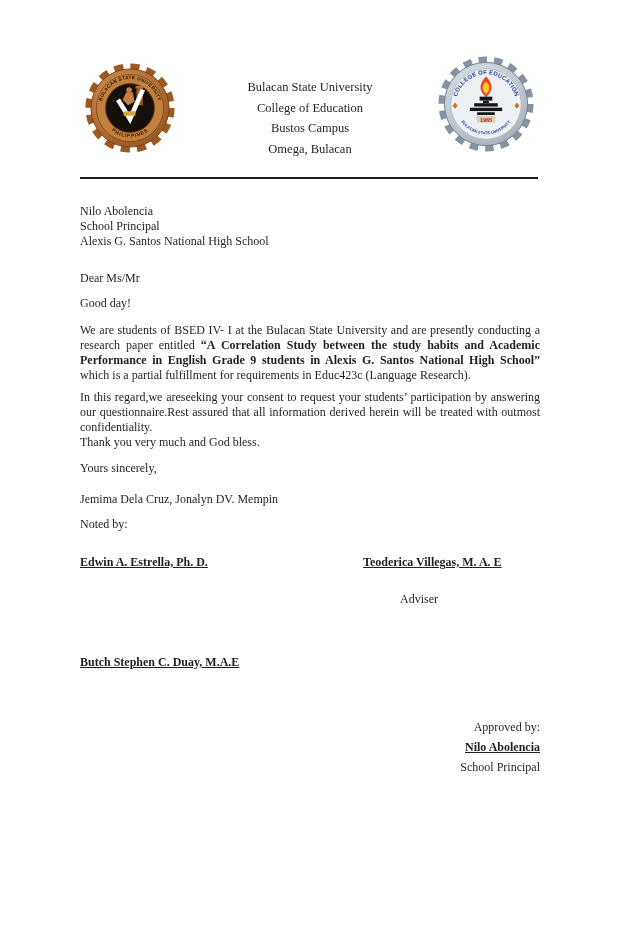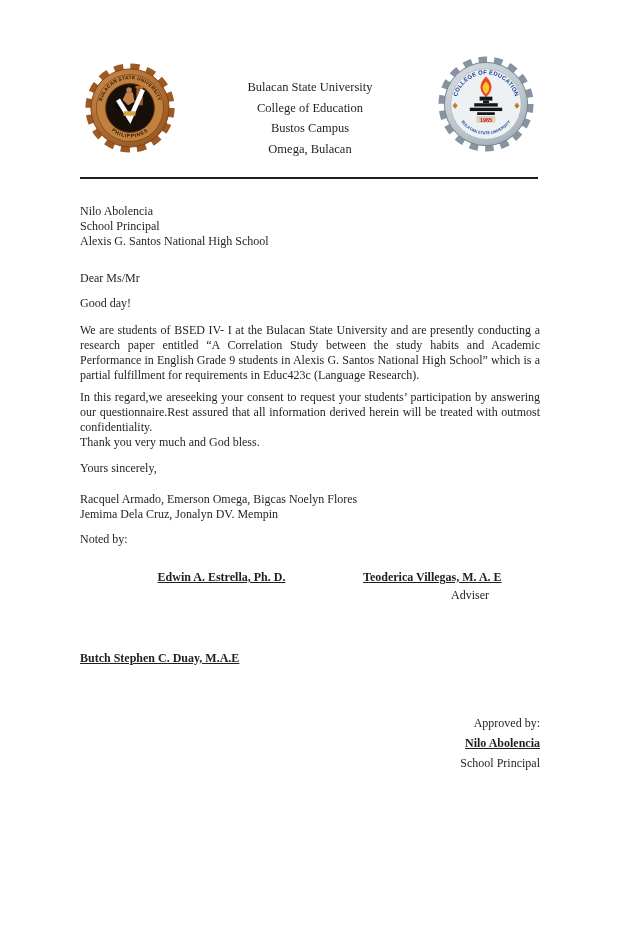--- a/index.html
+++ b/index.html
@@ -24,32 +24,32 @@
 
   
   .content { margin: 0 80px; font-size: 12px; line-height: 15px; }
   .date        { margin-top: 16px; }
   .recipient   { margin-top: 25px; }
   .salutation  { margin-top: 22px; }
   .greeting    { margin-top: 10px; }
   .para        { text-align: justify; }
   .para1       { margin-top: 12px; }
   .para2       { margin-top: 7px; }
-  .bold        { font-weight: normal; }
+  .bold        { font-weight: bold; }
   .thanks      { }
   .closing     { margin-top: 11px; }
   .senders     { margin-top: 16px; }
   .noted       { margin-top: 10px; }
 
   .sig-row { margin-top: 23px; display: flex; }
-  .sig-col-left  { width: 283px; text-align: center; }
+  .sig-col-left  { width: 283px; }
   .sig-col-right { flex: 1; }
   .sig-name { font-weight: bold; text-decoration: underline; }
   .sig-title-left  { margin-top: 5px; padding-left: 26px; }
-  .sig-title-right { margin-top: 3px; padding-left: 37px; text-align: center; }
+  .sig-title-right { margin-top: 22px; padding-left: 37px; }
 
   .sig-single { margin-top: 48px; }
   .sig-single .sig-title-left { padding-left: 23px; }
 
   .approved { margin-top: 47px; text-align: right; line-height: 20px; }
   .approved .sig-name { display: inline-block; }
 
   svg text, svg textPath { font-family: "Liberation Sans", sans-serif; }
 </style>
 </head>
@@ -149,21 +149,20 @@
 
     <div class="para para1"><span>We are students of BSED IV- I at the Bulacan State University  and are presently conducting a research paper entitled </span><span class="bold">“A Correlation Study between the study habits and Academic Performance in English Grade 9 students in Alexis G. Santos National High School”</span><span> which is a partial fulfillment for requirements in Educ423c (Language Research).</span></div>
 
     <div class="para para2">In this regard,we areseeking your consent to request your students’ participation by answering our questionnaire.Rest assured that all information derived herein will be treated with outmost confidentiality.</div>
 
     <div class="thanks">Thank you very much and God bless.</div>
 
     <div class="closing">Yours sincerely,</div>
 
     <div class="senders">
-      <div>Racquel Armado, Emerson Omega, Bigcas Noelyn Flores</div>
       <div>Jemima Dela Cruz, Jonalyn DV. Mempin</div>
     </div>
 
     <div class="noted">Noted by:</div>
 
     <div class="sig-row">
       <div class="sig-col-left">
         <div class="sig-name">Edwin A. Estrella, Ph. D.</div>
       </div>
       <div class="sig-col-right">

